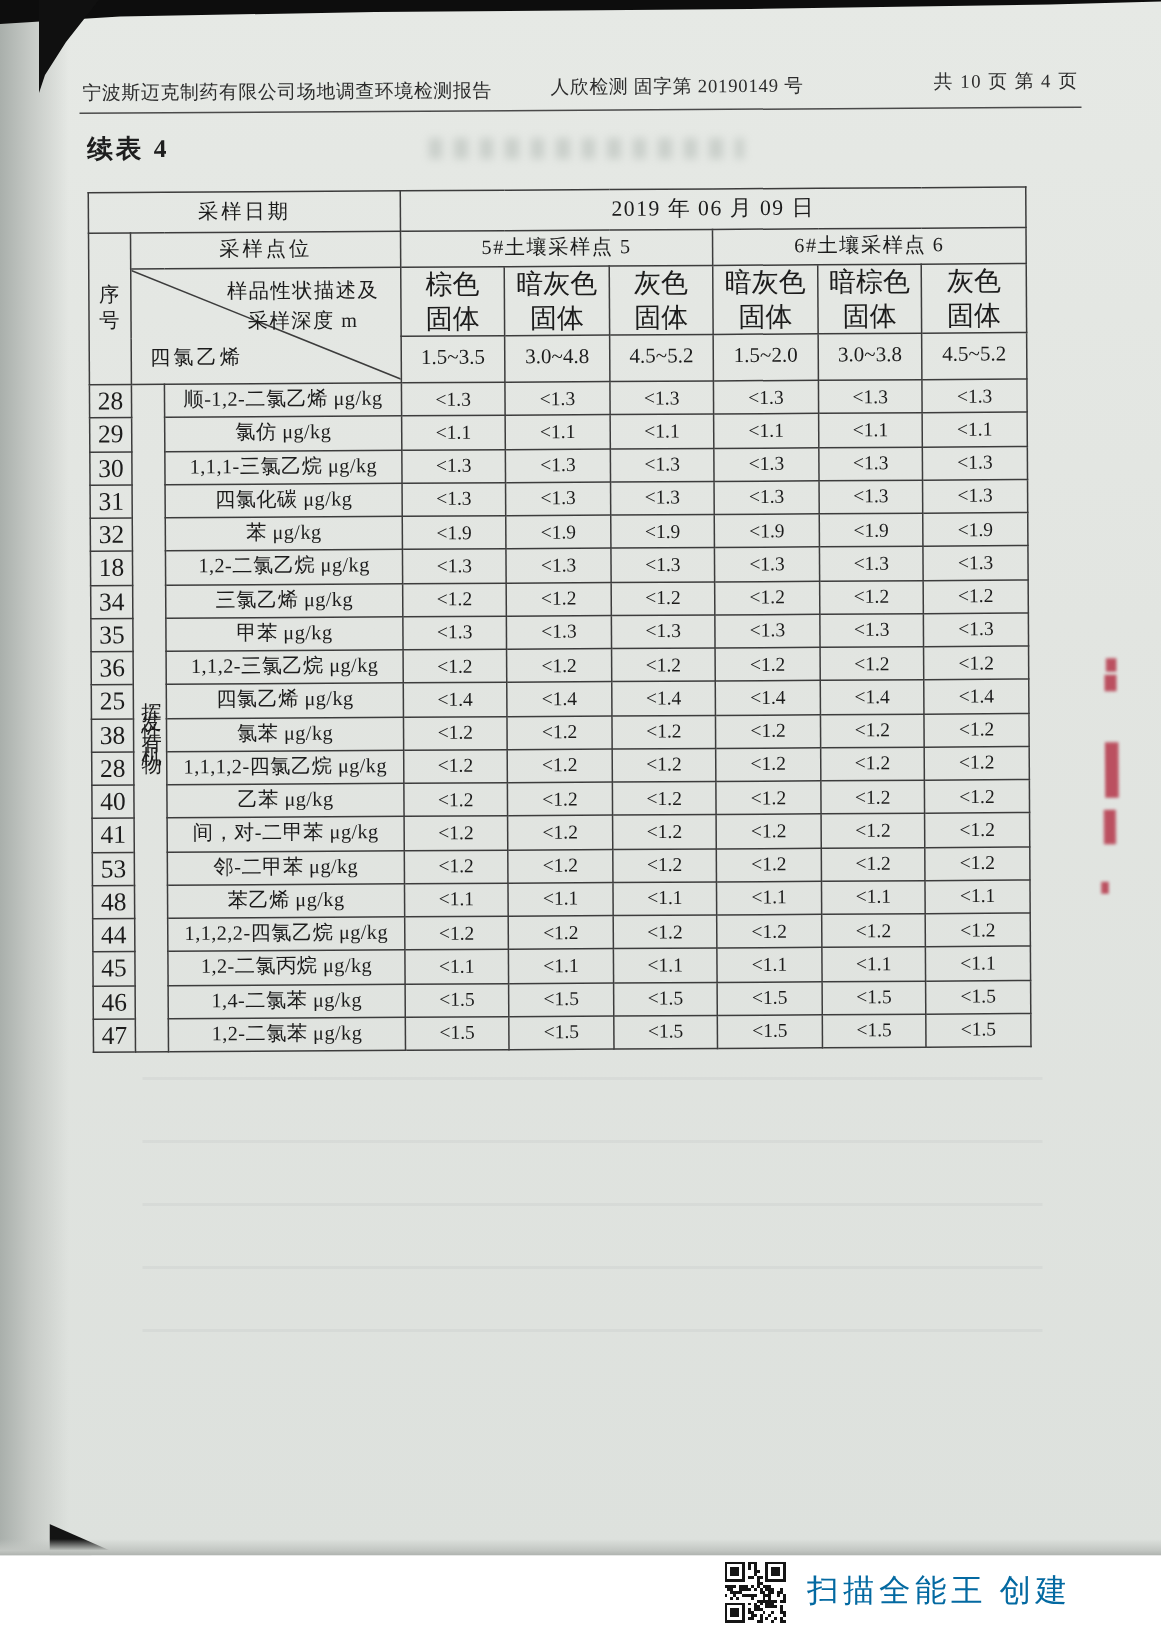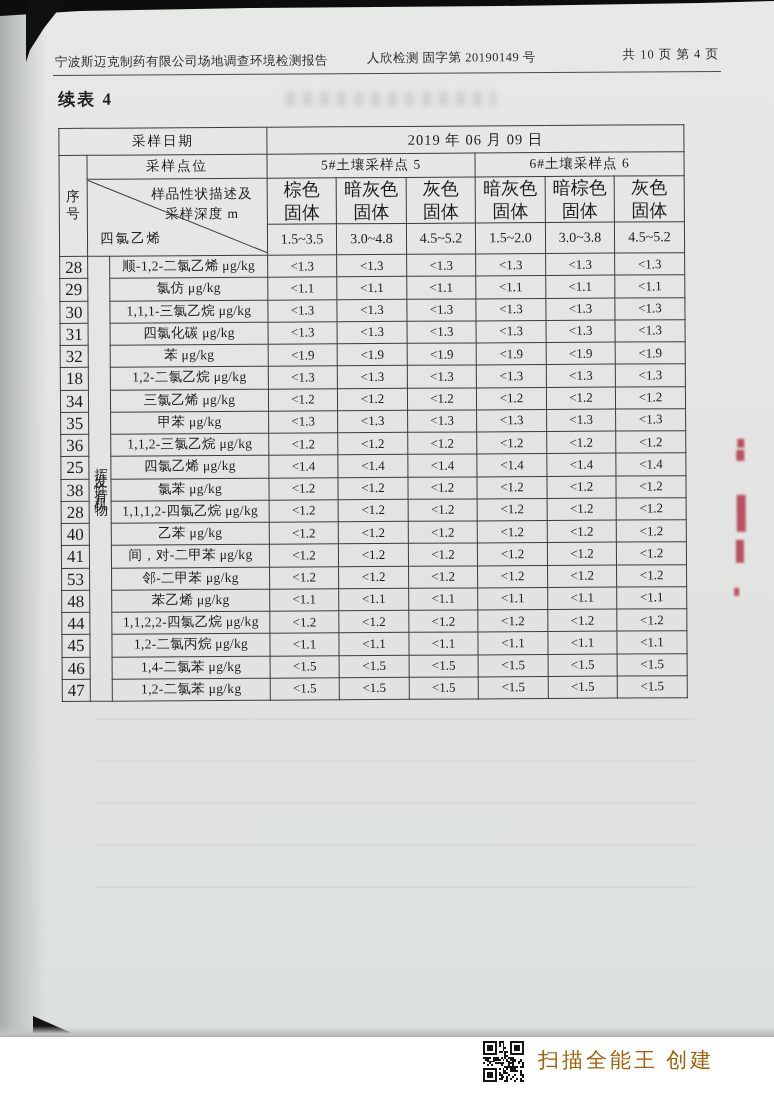--- a/index.html
+++ b/index.html
@@ -91,21 +91,21 @@
   td.item-cell{font-size:13.5px;letter-spacing:.3px;}
   td.val-cell{font-size:13px;}
 
   
   .red-frag{position:absolute;background:#b5374a;filter:blur(1px);opacity:.85;}
 
   
   .footer{position:absolute;left:0;top:1037px;width:774px;height:58px;background:#ffffff;}
   .qr{position:absolute;left:483px;top:4px;width:41px;height:41px;}
   .qr-label{
-    position:absolute;left:538px;top:9px;font-size:21px;color:#a16207;
+    position:absolute;left:538px;top:9px;font-size:21px;color:#0369a1;
     letter-spacing:3px;font-family:"Liberation Serif","DejaVu Serif",serif;
   }
 </style>
 </head>
 <body>
 
 <div class="stage">
 
   <div class="scan">
     <div class="scan-left-shade"></div>

